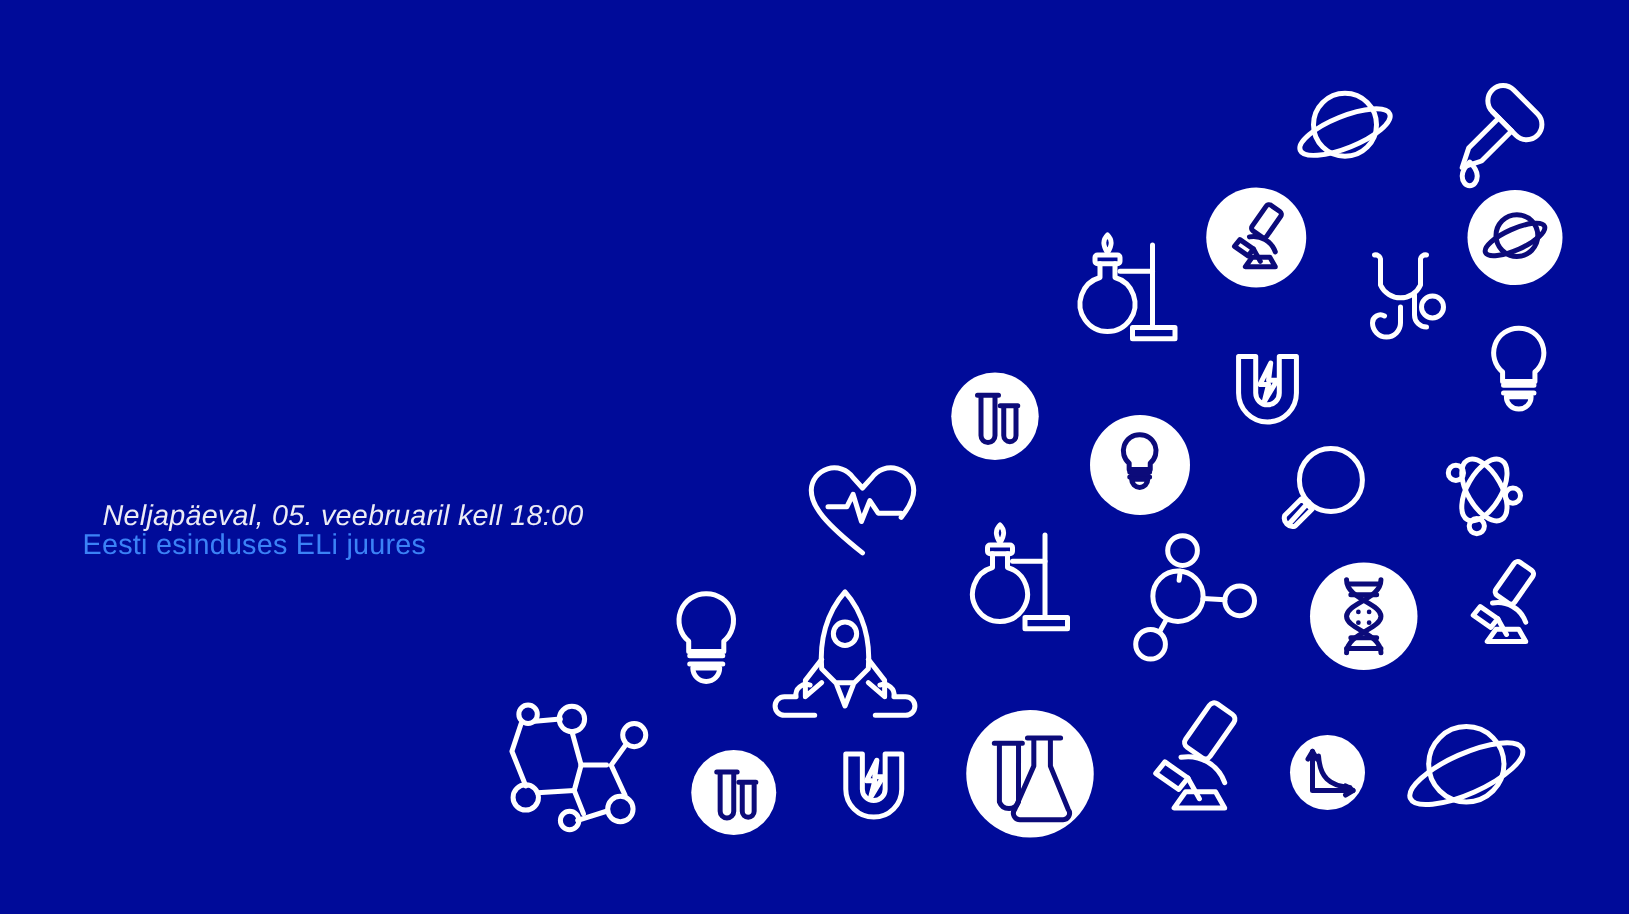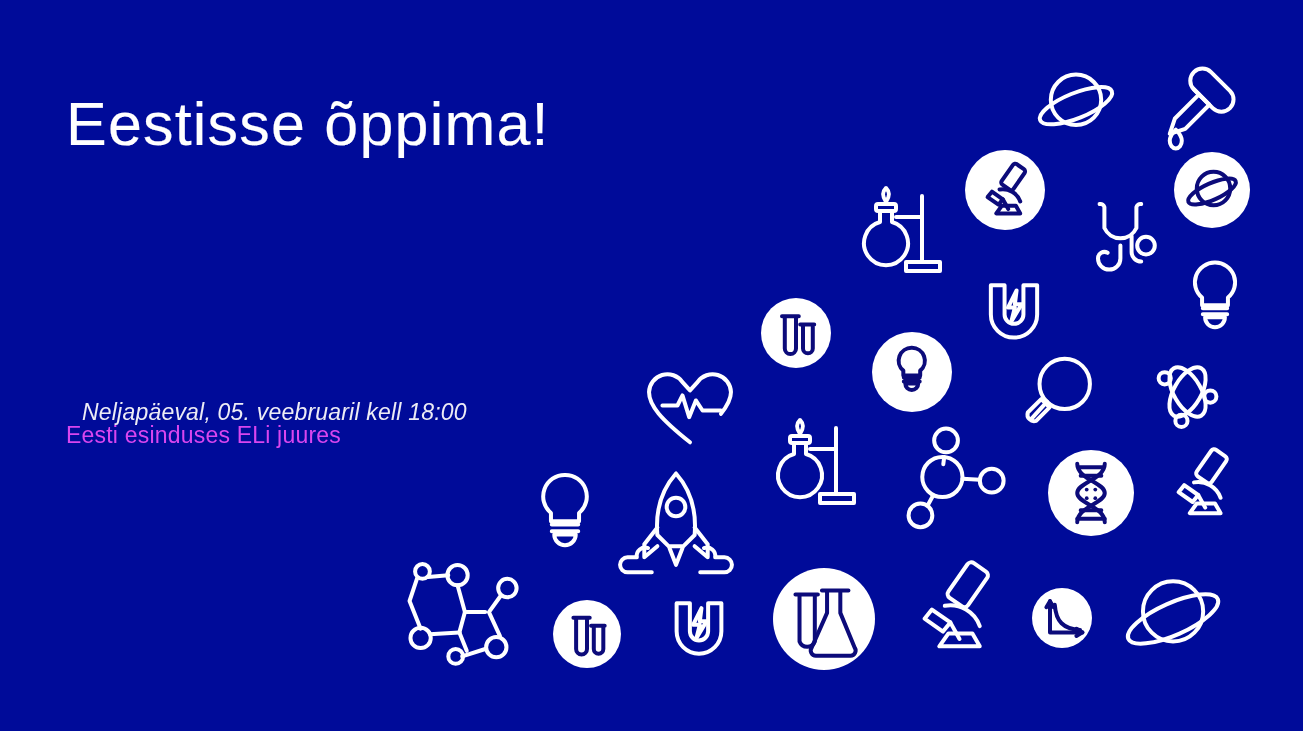--- a/index.html
+++ b/index.html
@@ -74,21 +74,21 @@
 
   .venue {
     position: absolute;
     top: 420px;
     left: 0;
     margin: 0;
     font-weight: 300;
     font-size: 23px;
     line-height: 1.31;
     letter-spacing: 0.2px;
-    color: #d946ef;
+    color: #3b82f6;
     white-space: nowrap;
   }
   .venue .line { display: block; }
 
   
   .misspelled {
     position: relative;
     display: inline-block;
   }
   .misspelled::after {
@@ -376,21 +376,20 @@
       <svg viewBox="0 0 110 102">
         <circle class="stroke" cx="54" cy="44" r="32"></circle>
         <ellipse class="stroke" cx="54" cy="52" rx="52" ry="17" transform="rotate(-24 54 52)"></ellipse>
       </svg>
     </div>
 
   </div>
 
   <div class="text-col">
 
-    <h1 class="headline">Eestisse õppima!</h1>
 
 
     <p class="datetime">Neljapäeval, 05. veebruaril kell 18:00</p>
 
     <div class="venue">
       <span class="line">Eesti esinduses ELi juures</span>
     </div>
 
   </div>
 

